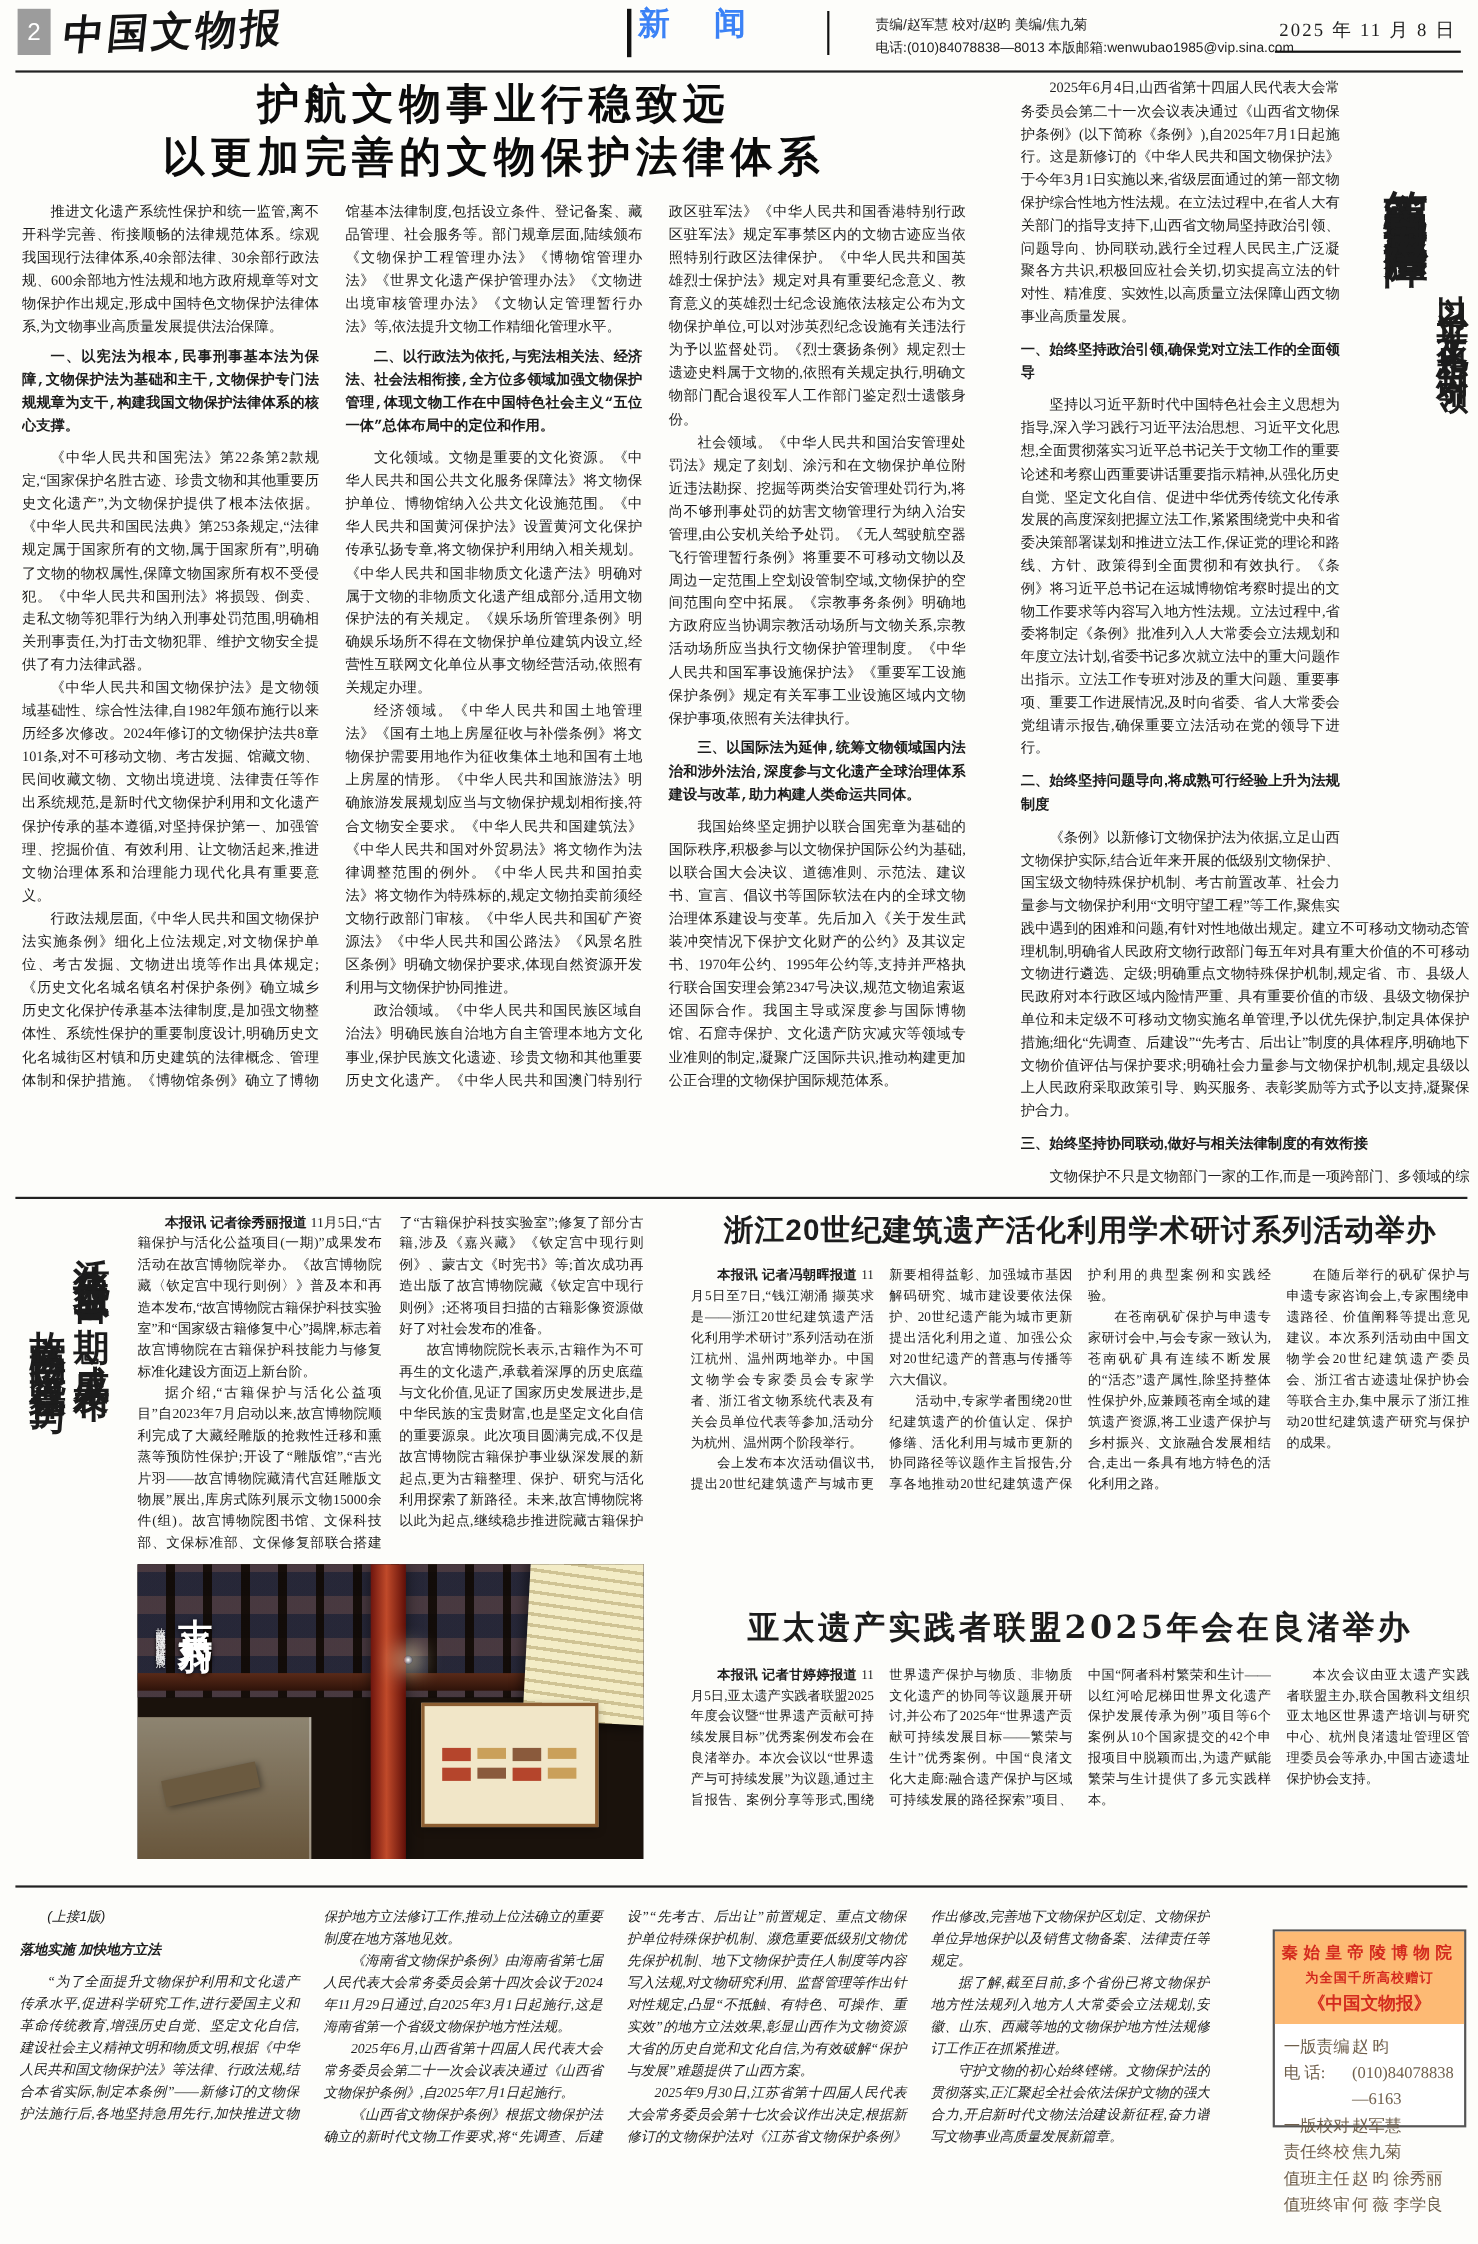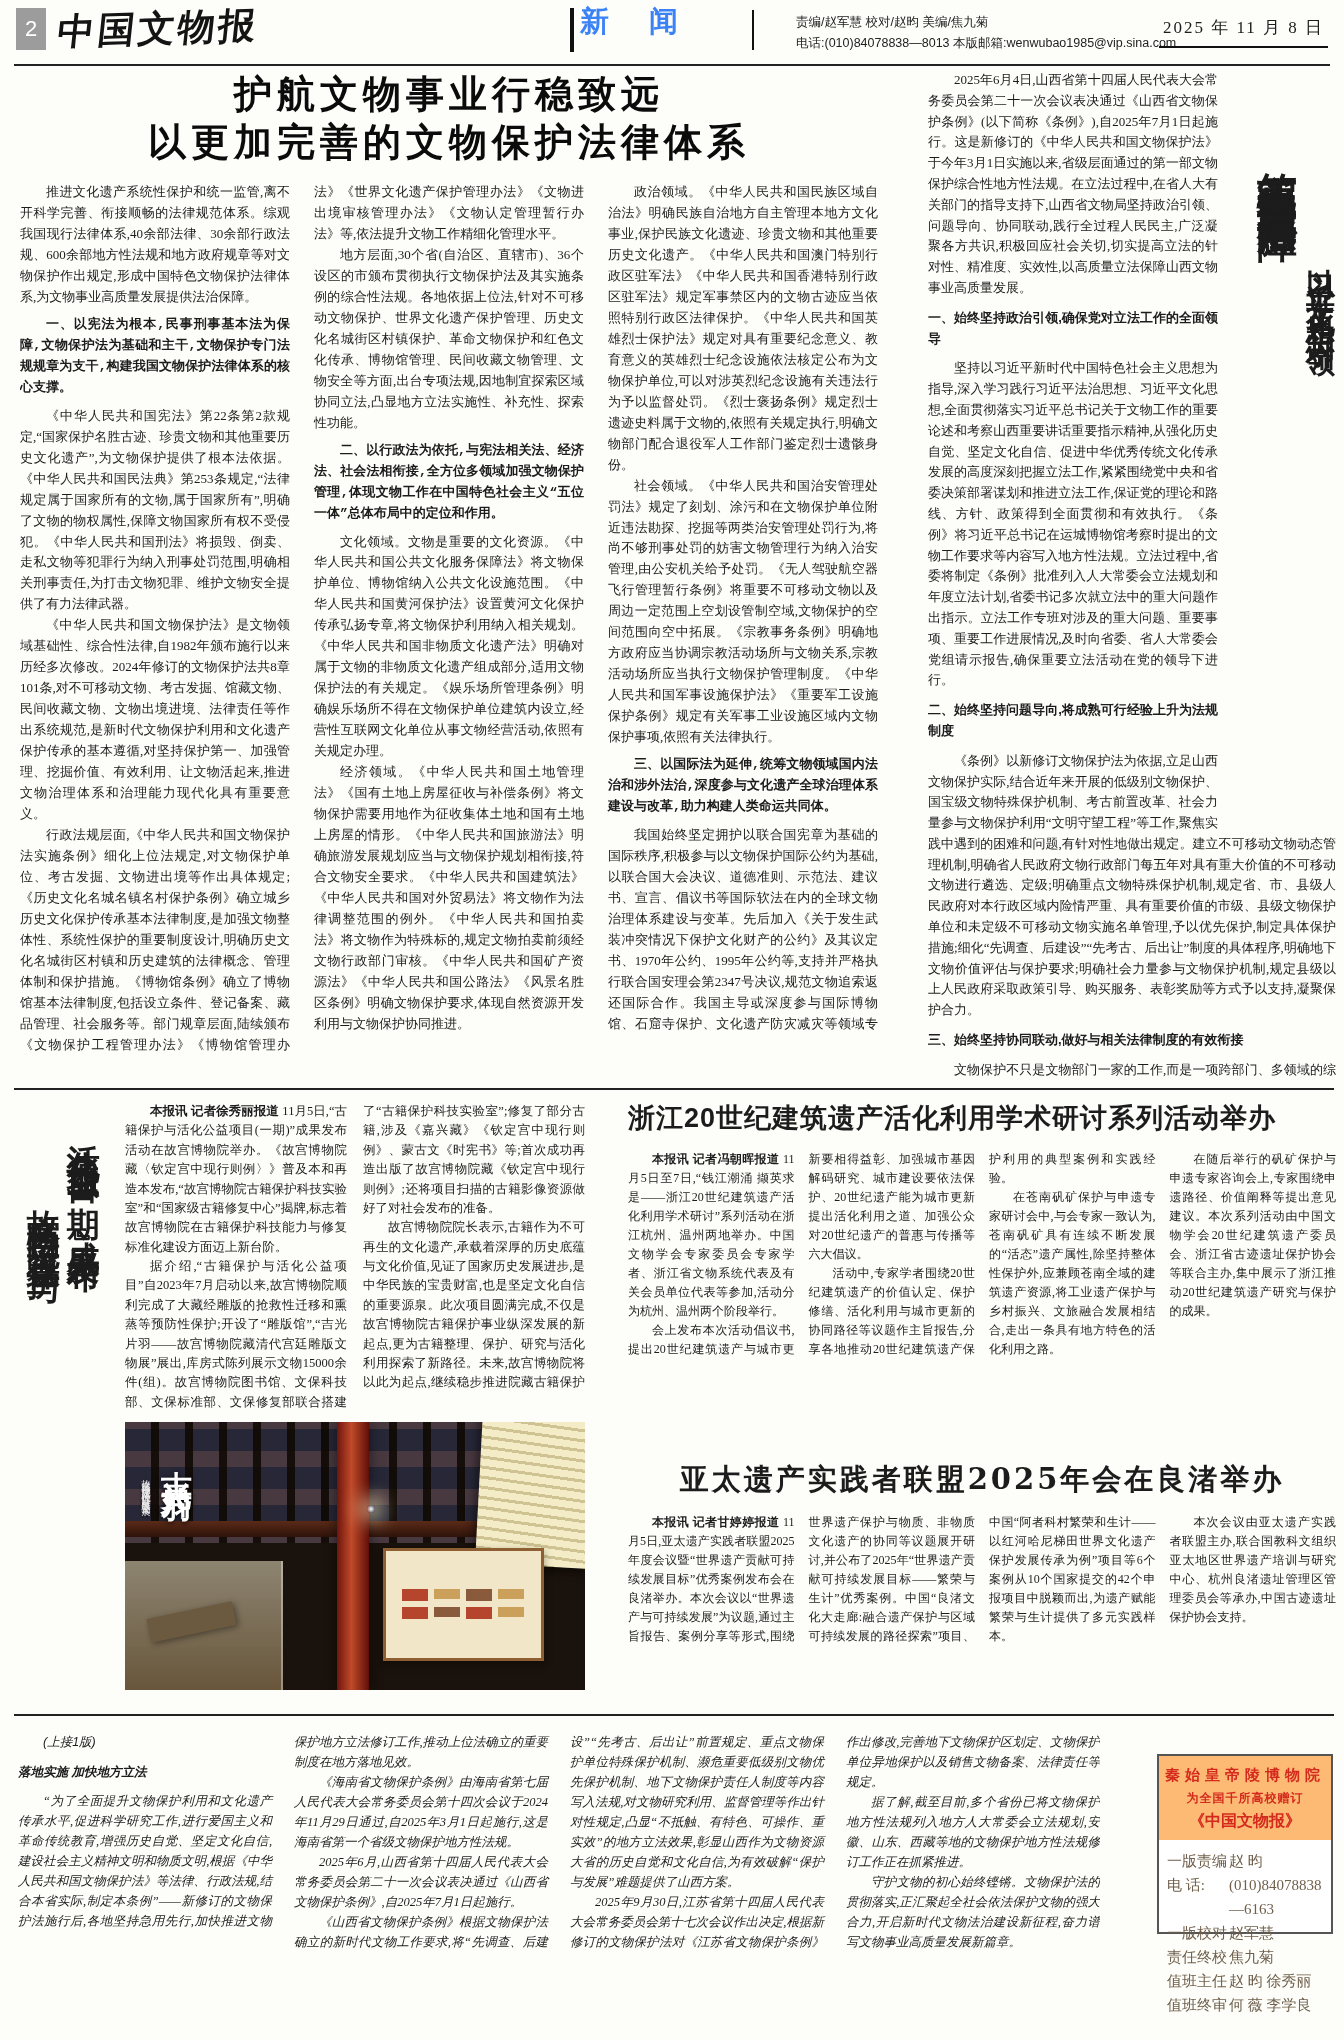--- a/index.html
+++ b/index.html
@@ -78,21 +78,21 @@
     box-shadow:-4px 4px 10px rgba(0,0,0,.45);}
   .ph-light{position:absolute;left:52.5%;top:31%;width:8px;height:8px;border-radius:50%;
     background:radial-gradient(#fff,rgba(255,240,200,0));box-shadow:0 0 18px 9px rgba(255,238,190,.55);}
   .ph-caption{position:absolute;left:14px;top:24px;display:flex;color:#fff;}
   .ph-cap-sub{writing-mode:vertical-rl;font-size:9px;letter-spacing:2px;margin-top:26px;opacity:.92;
     text-shadow:0 1px 3px rgba(0,0,0,.9);}
   .ph-cap-main{writing-mode:vertical-rl;font-size:31px;font-weight:bold;letter-spacing:8px;
     font-family:"DejaVu Serif",serif;text-shadow:0 1px 5px rgba(0,0,0,.85);margin-left:4px;}
   
   #zhejiang{left:628px;top:1100px;width:708px;}
-  .zj-title{text-align:left;font-size:27px;font-weight:900;letter-spacing:1px;
+  .zj-title{text-align:center;font-size:27px;font-weight:900;letter-spacing:1px;
     font-family:"Liberation Sans",sans-serif;}
   .zj-body{margin-top:14px;height:294px;column-count:4;column-gap:14px;font-size:12px;
     line-height:1.58;text-align:justify;overflow:hidden;}
   #yatai{left:628px;top:1460px;width:708px;}
   .yt-title{text-align:center;font-size:29px;font-weight:900;letter-spacing:3px;
     font-family:"DejaVu Serif",serif;}
   .yt-body{margin-top:13px;height:172px;column-count:4;column-gap:14px;font-size:12px;
     line-height:1.58;text-align:justify;overflow:hidden;}
   
   #bottom{left:18px;top:1732px;width:1082px;}
@@ -130,21 +130,20 @@
 
   <div class="abs" id="main-article">
     <div class="main-hl">护航文物事业行稳致远</div>
     <div class="main-hl">以更加完善的文物保护法律体系</div>
     <div class="main-body">
         <p class="para p">推进文化遗产系统性保护和统一监管,离不开科学完善、衔接顺畅的法律规范体系。综观我国现行法律体系,40余部法律、30余部行政法规、600余部地方性法规和地方政府规章等对文物保护作出规定,形成中国特色文物保护法律体系,为文物事业高质量发展提供法治保障。</p>
         <p class="para h">一、以宪法为根本,民事刑事基本法为保障,文物保护法为基础和主干,文物保护专门法规规章为支干,构建我国文物保护法律体系的核心支撑。</p>
         <p class="para p">《中华人民共和国宪法》第22条第2款规定,“国家保护名胜古迹、珍贵文物和其他重要历史文化遗产”,为文物保护提供了根本法依据。《中华人民共和国民法典》第253条规定,“法律规定属于国家所有的文物,属于国家所有”,明确了文物的物权属性,保障文物国家所有权不受侵犯。《中华人民共和国刑法》将损毁、倒卖、走私文物等犯罪行为纳入刑事处罚范围,明确相关刑事责任,为打击文物犯罪、维护文物安全提供了有力法律武器。</p>
         <p class="para p">《中华人民共和国文物保护法》是文物领域基础性、综合性法律,自1982年颁布施行以来历经多次修改。2024年修订的文物保护法共8章101条,对不可移动文物、考古发掘、馆藏文物、民间收藏文物、文物出境进境、法律责任等作出系统规范,是新时代文物保护利用和文化遗产保护传承的基本遵循,对坚持保护第一、加强管理、挖掘价值、有效利用、让文物活起来,推进文物治理体系和治理能力现代化具有重要意义。</p>
         <p class="para p">行政法规层面,《中华人民共和国文物保护法实施条例》细化上位法规定,对文物保护单位、考古发掘、文物进出境等作出具体规定;《历史文化名城名镇名村保护条例》确立城乡历史文化保护传承基本法律制度,是加强文物整体性、系统性保护的重要制度设计,明确历史文化名城街区村镇和历史建筑的法律概念、管理体制和保护措施。《博物馆条例》确立了博物馆基本法律制度,包括设立条件、登记备案、藏品管理、社会服务等。部门规章层面,陆续颁布《文物保护工程管理办法》《博物馆管理办法》《世界文化遗产保护管理办法》《文物进出境审核管理办法》《文物认定管理暂行办法》等,依法提升文物工作精细化管理水平。</p>
-        <p class="para p">地方层面,30个省(自治区、直辖市)、36个设区的市颁布贯彻执行文物保护法及其实施条例的综合性法规。各地依据上位法,针对不可移动文物保护、世界文化遗产保护管理、历史文化名城街区村镇保护、革命文物保护和红色文化传承、博物馆管理、民间收藏文物管理、文物安全等方面,出台专项法规,因地制宜探索区域协同立法,凸显地方立法实施性、补充性、探索性功能。</p>
         <p class="para h">二、以行政法为依托,与宪法相关法、经济法、社会法相衔接,全方位多领域加强文物保护管理,体现文物工作在中国特色社会主义“五位一体”总体布局中的定位和作用。</p>
         <p class="para p">文化领域。文物是重要的文化资源。《中华人民共和国公共文化服务保障法》将文物保护单位、博物馆纳入公共文化设施范围。《中华人民共和国黄河保护法》设置黄河文化保护传承弘扬专章,将文物保护利用纳入相关规划。《中华人民共和国非物质文化遗产法》明确对属于文物的非物质文化遗产组成部分,适用文物保护法的有关规定。《娱乐场所管理条例》明确娱乐场所不得在文物保护单位建筑内设立,经营性互联网文化单位从事文物经营活动,依照有关规定办理。</p>
         <p class="para p">经济领域。《中华人民共和国土地管理法》《国有土地上房屋征收与补偿条例》将文物保护需要用地作为征收集体土地和国有土地上房屋的情形。《中华人民共和国旅游法》明确旅游发展规划应当与文物保护规划相衔接,符合文物安全要求。《中华人民共和国建筑法》《中华人民共和国对外贸易法》将文物作为法律调整范围的例外。《中华人民共和国拍卖法》将文物作为特殊标的,规定文物拍卖前须经文物行政部门审核。《中华人民共和国矿产资源法》《中华人民共和国公路法》《风景名胜区条例》明确文物保护要求,体现自然资源开发利用与文物保护协同推进。</p>
         <p class="para p">政治领域。《中华人民共和国民族区域自治法》明确民族自治地方自主管理本地方文化事业,保护民族文化遗迹、珍贵文物和其他重要历史文化遗产。《中华人民共和国澳门特别行政区驻军法》《中华人民共和国香港特别行政区驻军法》规定军事禁区内的文物古迹应当依照特别行政区法律保护。《中华人民共和国英雄烈士保护法》规定对具有重要纪念意义、教育意义的英雄烈士纪念设施依法核定公布为文物保护单位,可以对涉英烈纪念设施有关违法行为予以监督处罚。《烈士褒扬条例》规定烈士遗迹史料属于文物的,依照有关规定执行,明确文物部门配合退役军人工作部门鉴定烈士遗骸身份。</p>
         <p class="para p">社会领域。《中华人民共和国治安管理处罚法》规定了刻划、涂污和在文物保护单位附近违法勘探、挖掘等两类治安管理处罚行为,将尚不够刑事处罚的妨害文物管理行为纳入治安管理,由公安机关给予处罚。《无人驾驶航空器飞行管理暂行条例》将重要不可移动文物以及周边一定范围上空划设管制空域,文物保护的空间范围向空中拓展。《宗教事务条例》明确地方政府应当协调宗教活动场所与文物关系,宗教活动场所应当执行文物保护管理制度。《中华人民共和国军事设施保护法》《重要军工设施保护条例》规定有关军事工业设施区域内文物保护事项,依照有关法律执行。</p>
         <p class="para h">三、以国际法为延伸,统筹文物领域国内法治和涉外法治,深度参与文化遗产全球治理体系建设与改革,助力构建人类命运共同体。</p>
         <p class="para p">我国始终坚定拥护以联合国宪章为基础的国际秩序,积极参与以文物保护国际公约为基础,以联合国大会决议、道德准则、示范法、建议书、宣言、倡议书等国际软法在内的全球文物治理体系建设与变革。先后加入《关于发生武装冲突情况下保护文化财产的公约》及其议定书、1970年公约、1995年公约等,支持并严格执行联合国安理会第2347号决议,规范文物追索返还国际合作。我国主导或深度参与国际博物馆、石窟寺保护、文化遗产防灾减灾等领域专业准则的制定,凝聚广泛国际共识,推动构建更加公正合理的文物保护国际规范体系。</p>
       </div>
   </div>
 

